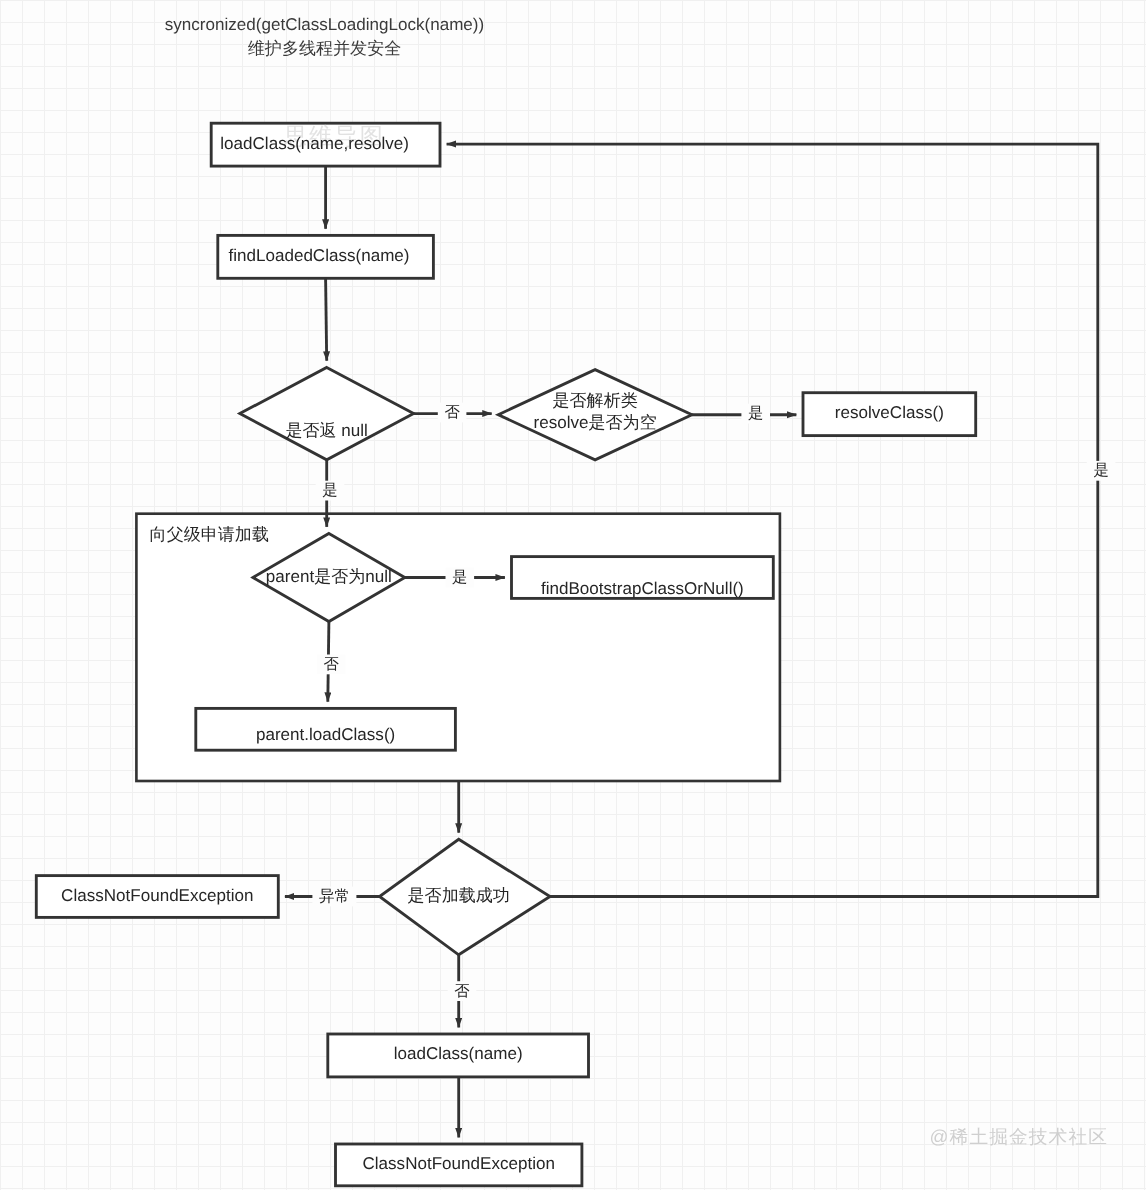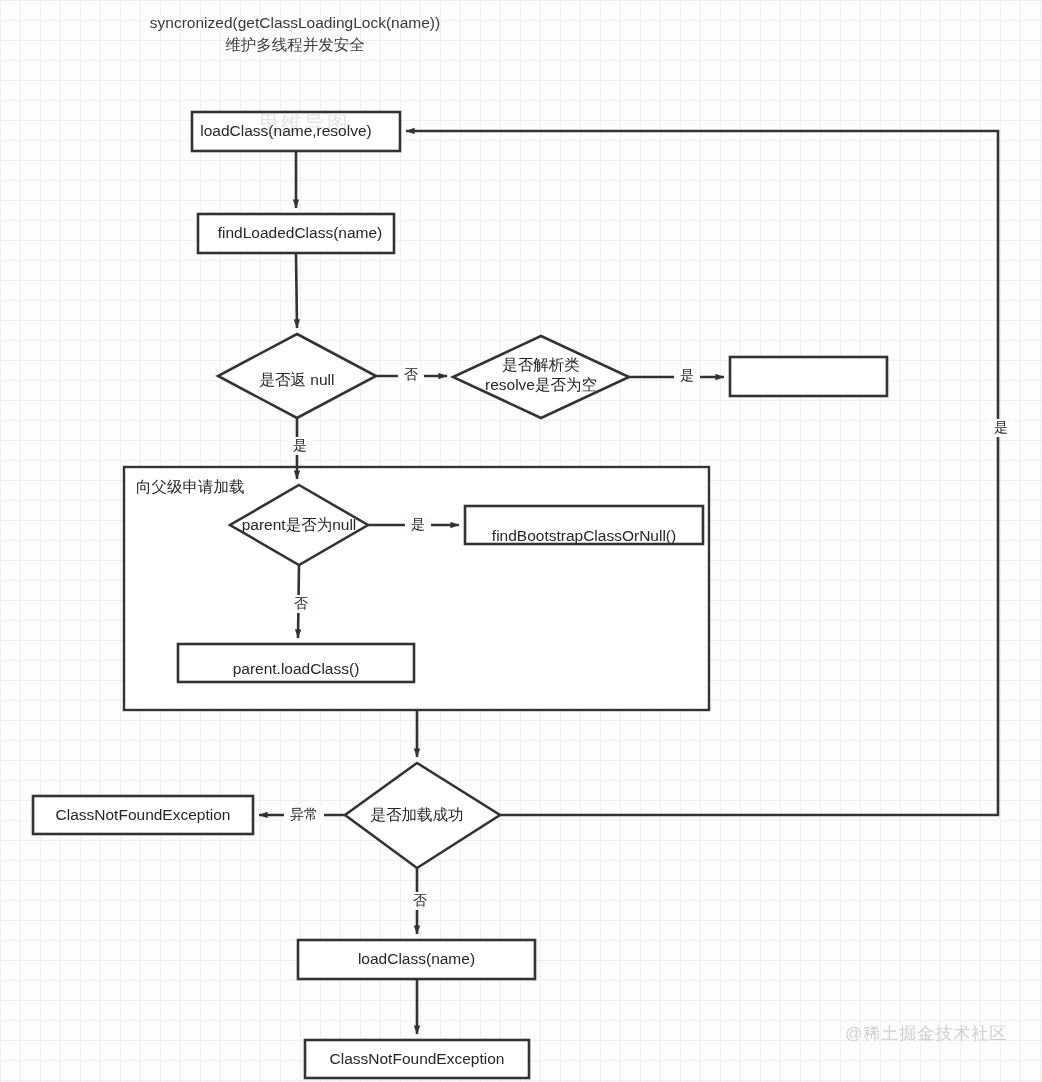--- a/index.html
+++ b/index.html
@@ -152,28 +152,29 @@
 
   <div class="title-text" style="left:123px; top:12px; width:344px;">syncronized(getClassLoadingLock(name))
 维护多线程并发安全</div>
 
   <div class="watermark-bg" style="left:258px; top:110px;">思维导图</div>
 
   <div class="watermark-br" style="left:845px; top:1022px;">@稀土掘金技术社区</div>
 
   <div class="node-label" style="left:192px; top:112px; width:188px; height:39px;">loadClass(name,resolve)</div>
 
-  <div class="node-label" style="left:208px; top:214px; width:184px; height:39px;text-align:right;">findLoadedClass(name)</div>
-
-  <div class="node-label" style="left:232px; top:364px; width:130px; height:32px;">是否返 null</div>
+  <div class="node-label" style="left:198px; top:214px; width:184px; height:39px;text-align:right;">findLoadedClass(name)</div>
+
+  <div class="node-label" style="left:232px; top:376px; width:130px; height:32px;">是否返 null</div>
 
   <div class="node-label" style="left:471px; top:355px; width:140px; height:20px;">是否解析类</div>
 
   <div class="node-label" style="left:471px; top:375px; width:140px; height:20px;">resolve是否为空</div>
 
+  <div class="node-label" style="left:730px; top:357px; width:157px; height:39px;">resolveClass()</div>
 
   <div class="node-label" style="left:136px; top:474px; width:160px; height:26px; justify-content:flex-start;">向父级申请加载</div>
 
   <div class="node-label" style="left:228px; top:512px; width:142px; height:26px;">parent是否为null</div>
 
   <div class="node-label" style="left:465px; top:506px; width:238px; height:38px;margin-top:11px;">findBootstrapClassOrNull()</div>
 
   <div class="node-label" style="left:178px; top:644px; width:236px; height:50px;">parent.loadClass()</div>
 
   <div class="node-label" style="left:352px; top:801px; width:130px; height:28px;">是否加载成功</div>

